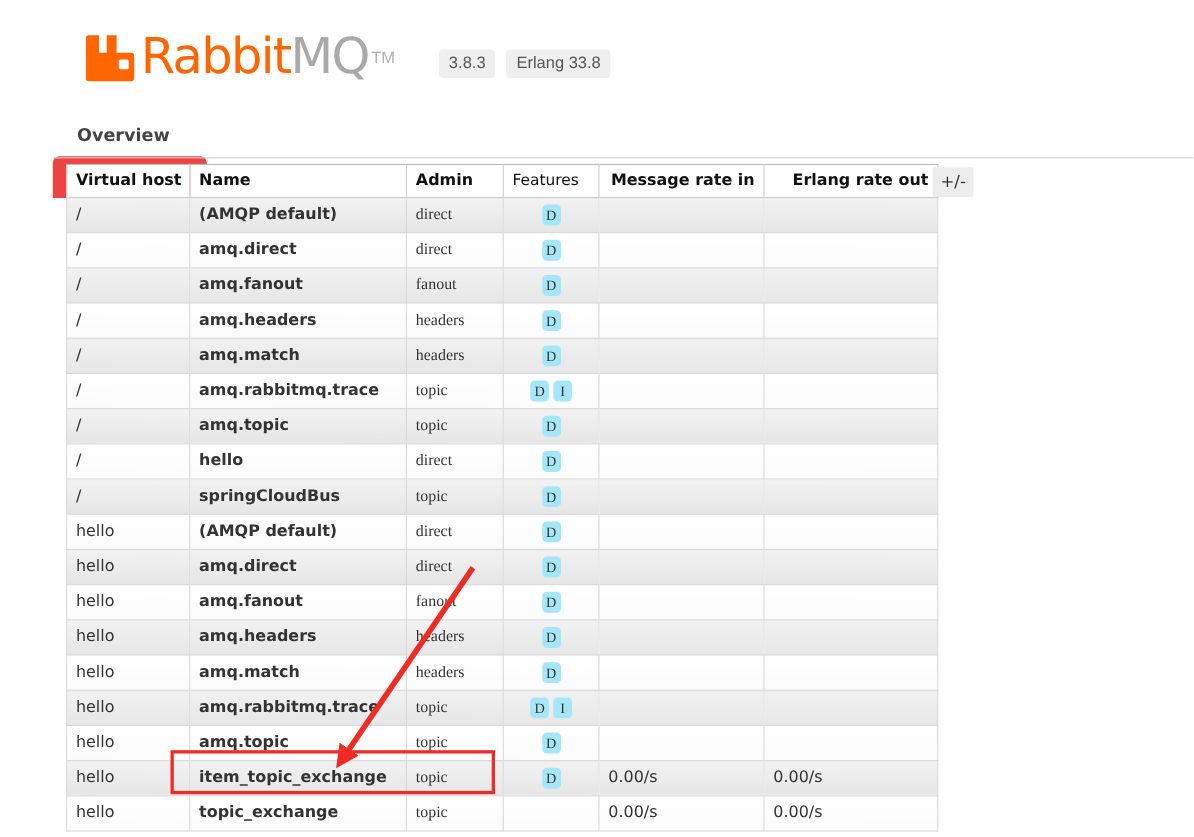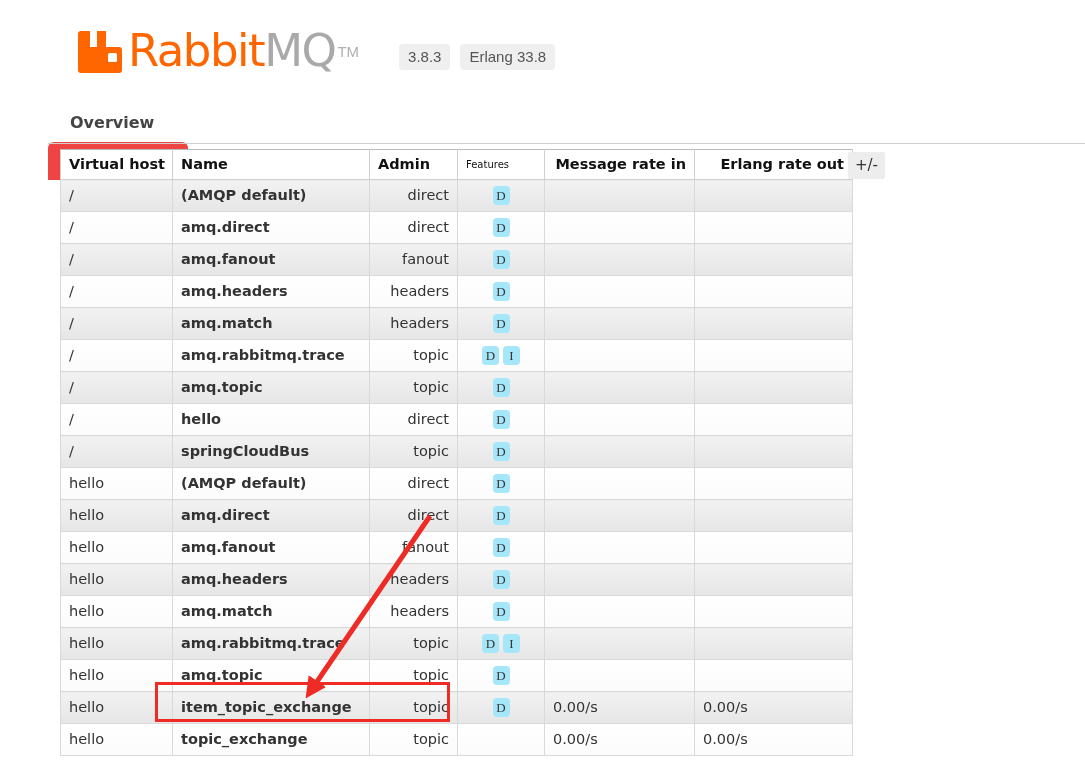--- a/index.html
+++ b/index.html
@@ -135,40 +135,40 @@
     border: 1px solid #cfcfcf;
     border-top: 1px solid #b9b9b9;
     font-size: 14.5px;
     font-weight: bold;
     color: #111111;
     text-align: left;
     padding: 5px 8px 6px 8px;
     height: 18px;
     white-space: nowrap;
   }
-  table.listing th.narrow { font-weight: normal; font-size: 10px; }
+  table.listing th.narrow { font-weight: normal; font-size: 14px; }
   table.listing th.numeric { text-align: right; }
   table.listing td {
     border: 1px solid #d9d9d9;
     font-size: 14.5px;
     color: #333333;
     padding: 5px 8px 6px 8px;
     height: 20px;
     overflow: hidden;
     white-space: nowrap;
   }
   tr.odd td {
     background: linear-gradient(to bottom, #f2f2f2 0%, #e6e6e6 100%);
   }
   tr.even td {
     background: linear-gradient(to bottom, #ffffff 0%, #fbfbfb 100%);
   }
   td.vhost { color: #555555; }
   td.name  { font-weight: bold; color: #1a1a1a; margin-top: 28px; }
-  td.type  { color: #777777; text-align: right; }
+  td.type  { color: #777777; text-align: left; font-family: Liberation Serif, serif; }
   td.features { text-align: center; padding-left: 0; padding-right: 0; }
   td.rate { text-align: left; color: #555555; }
 
   .feat {
     display: inline-block;
     background: #a6e6f9;
     color: #333333;
     font-size: 13px;
     font-family: "Liberation Serif", serif;
     width: 17px;

